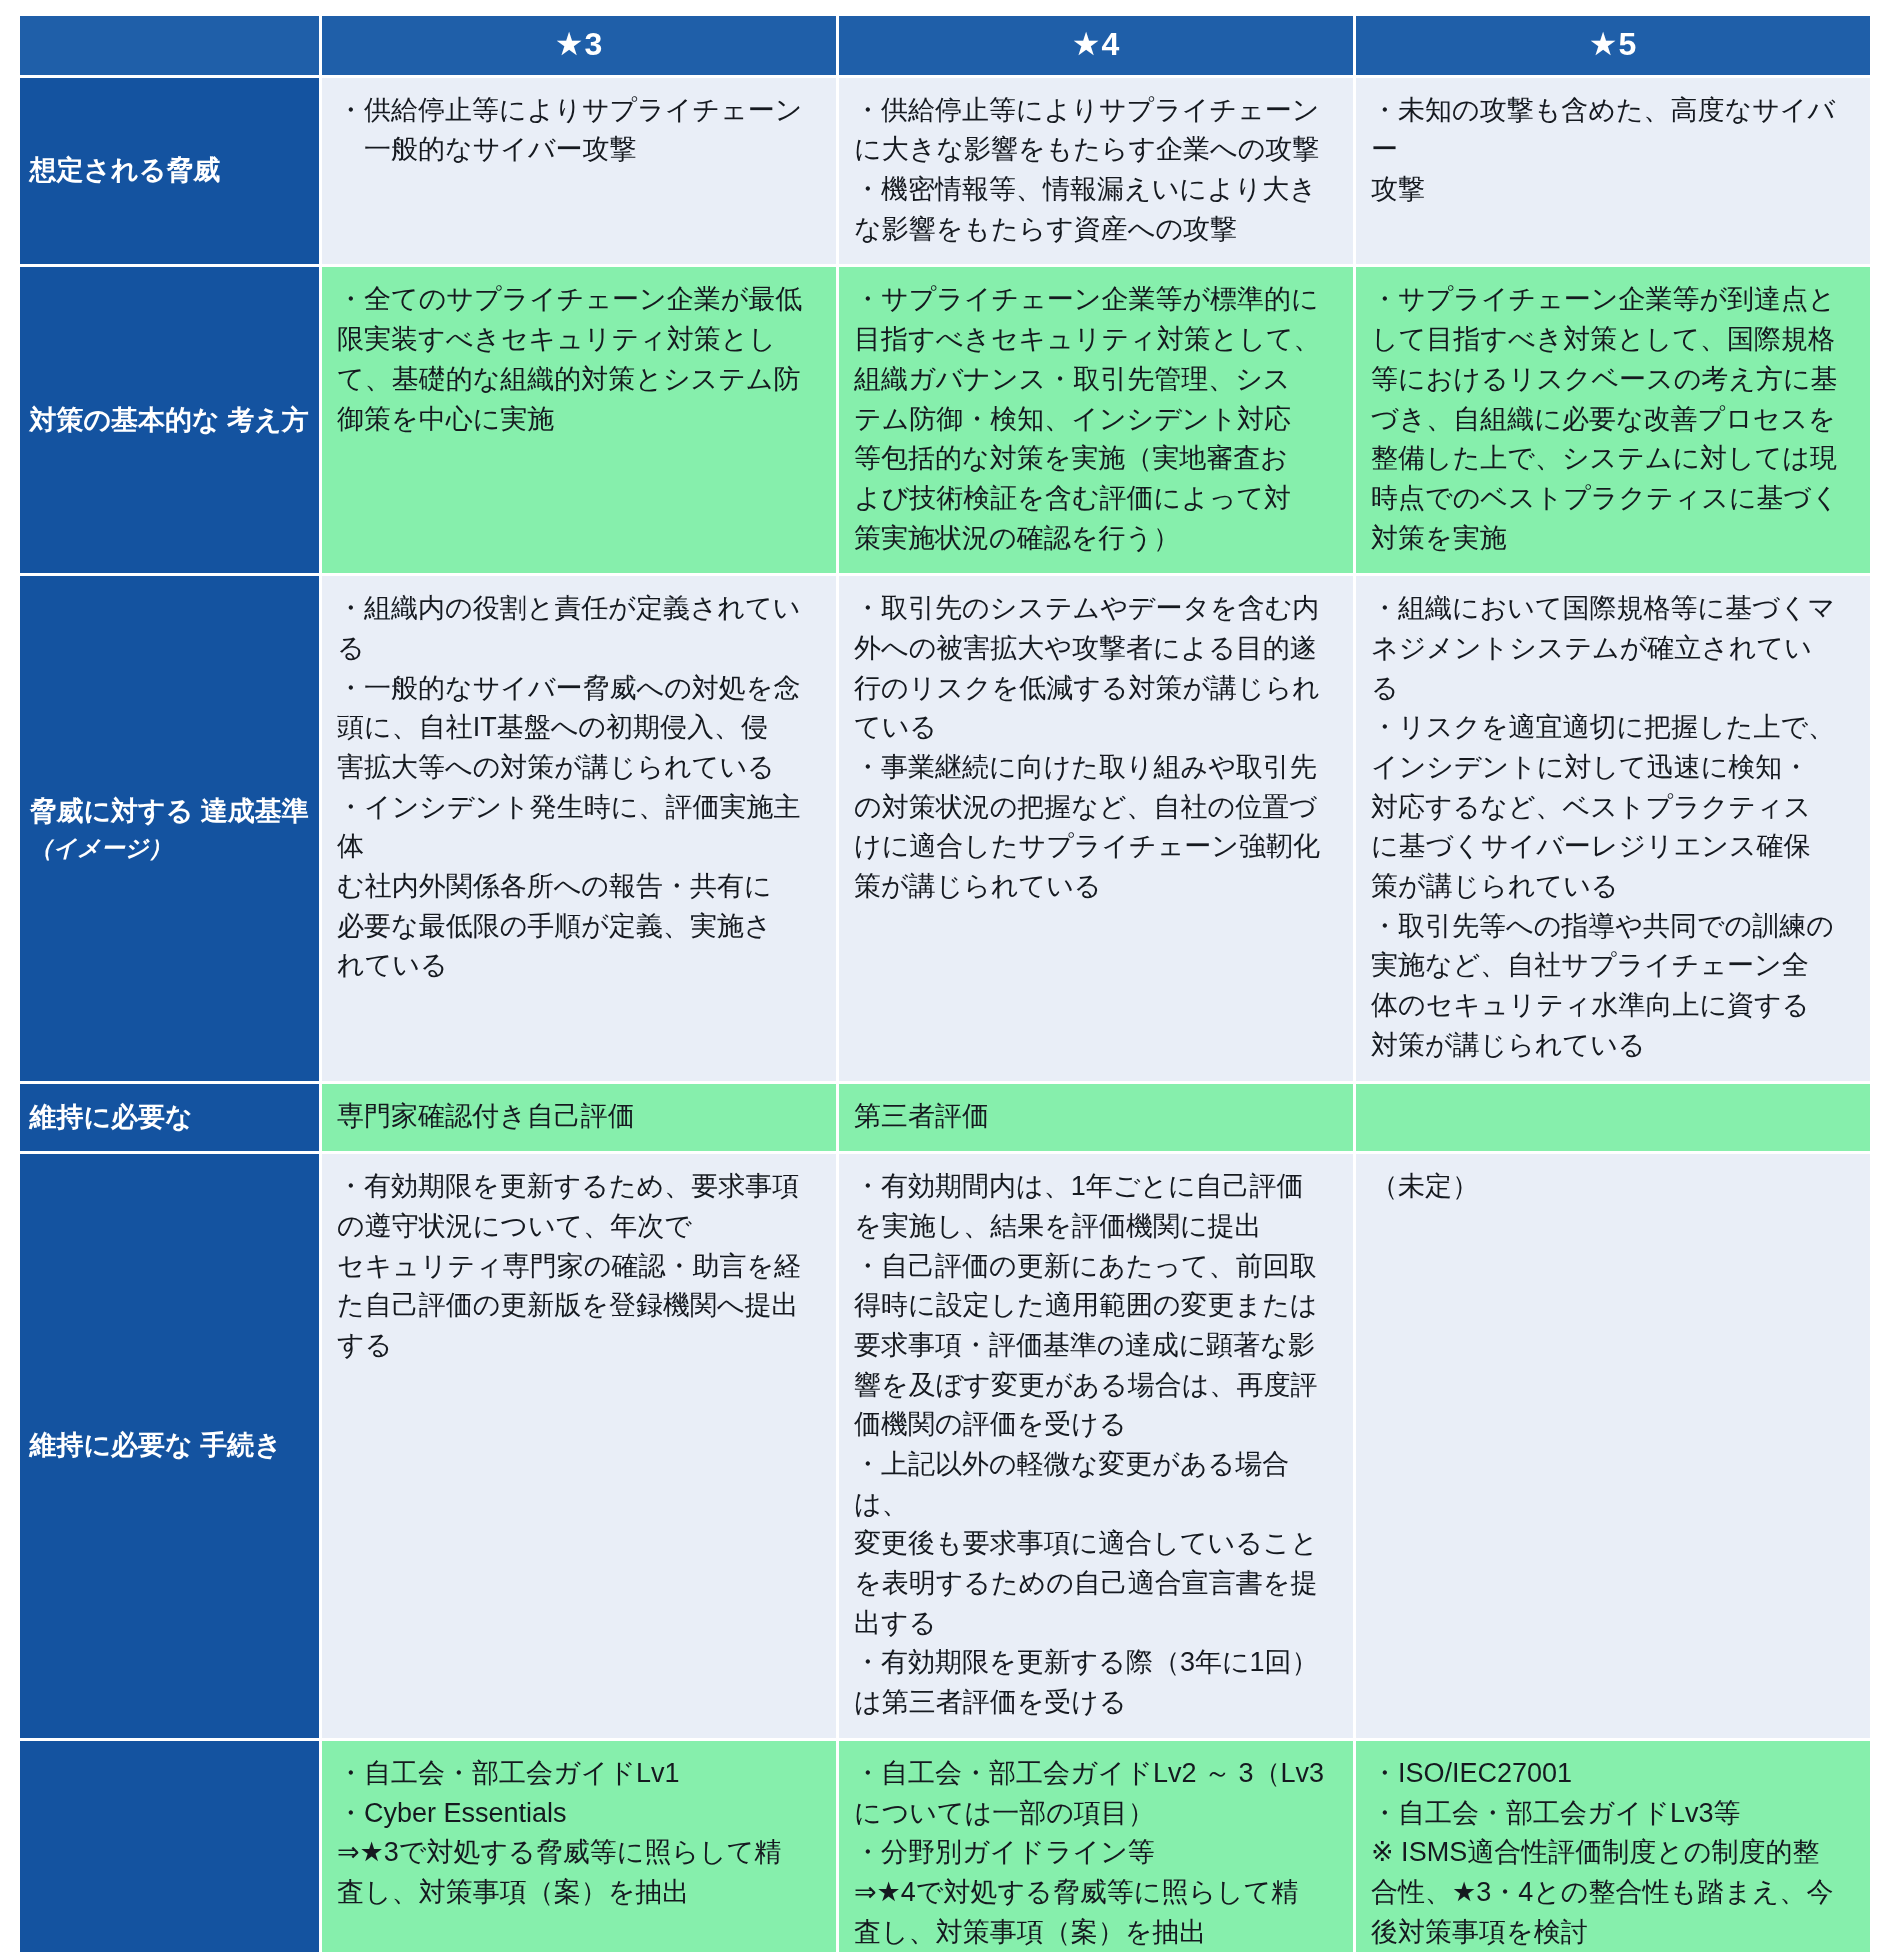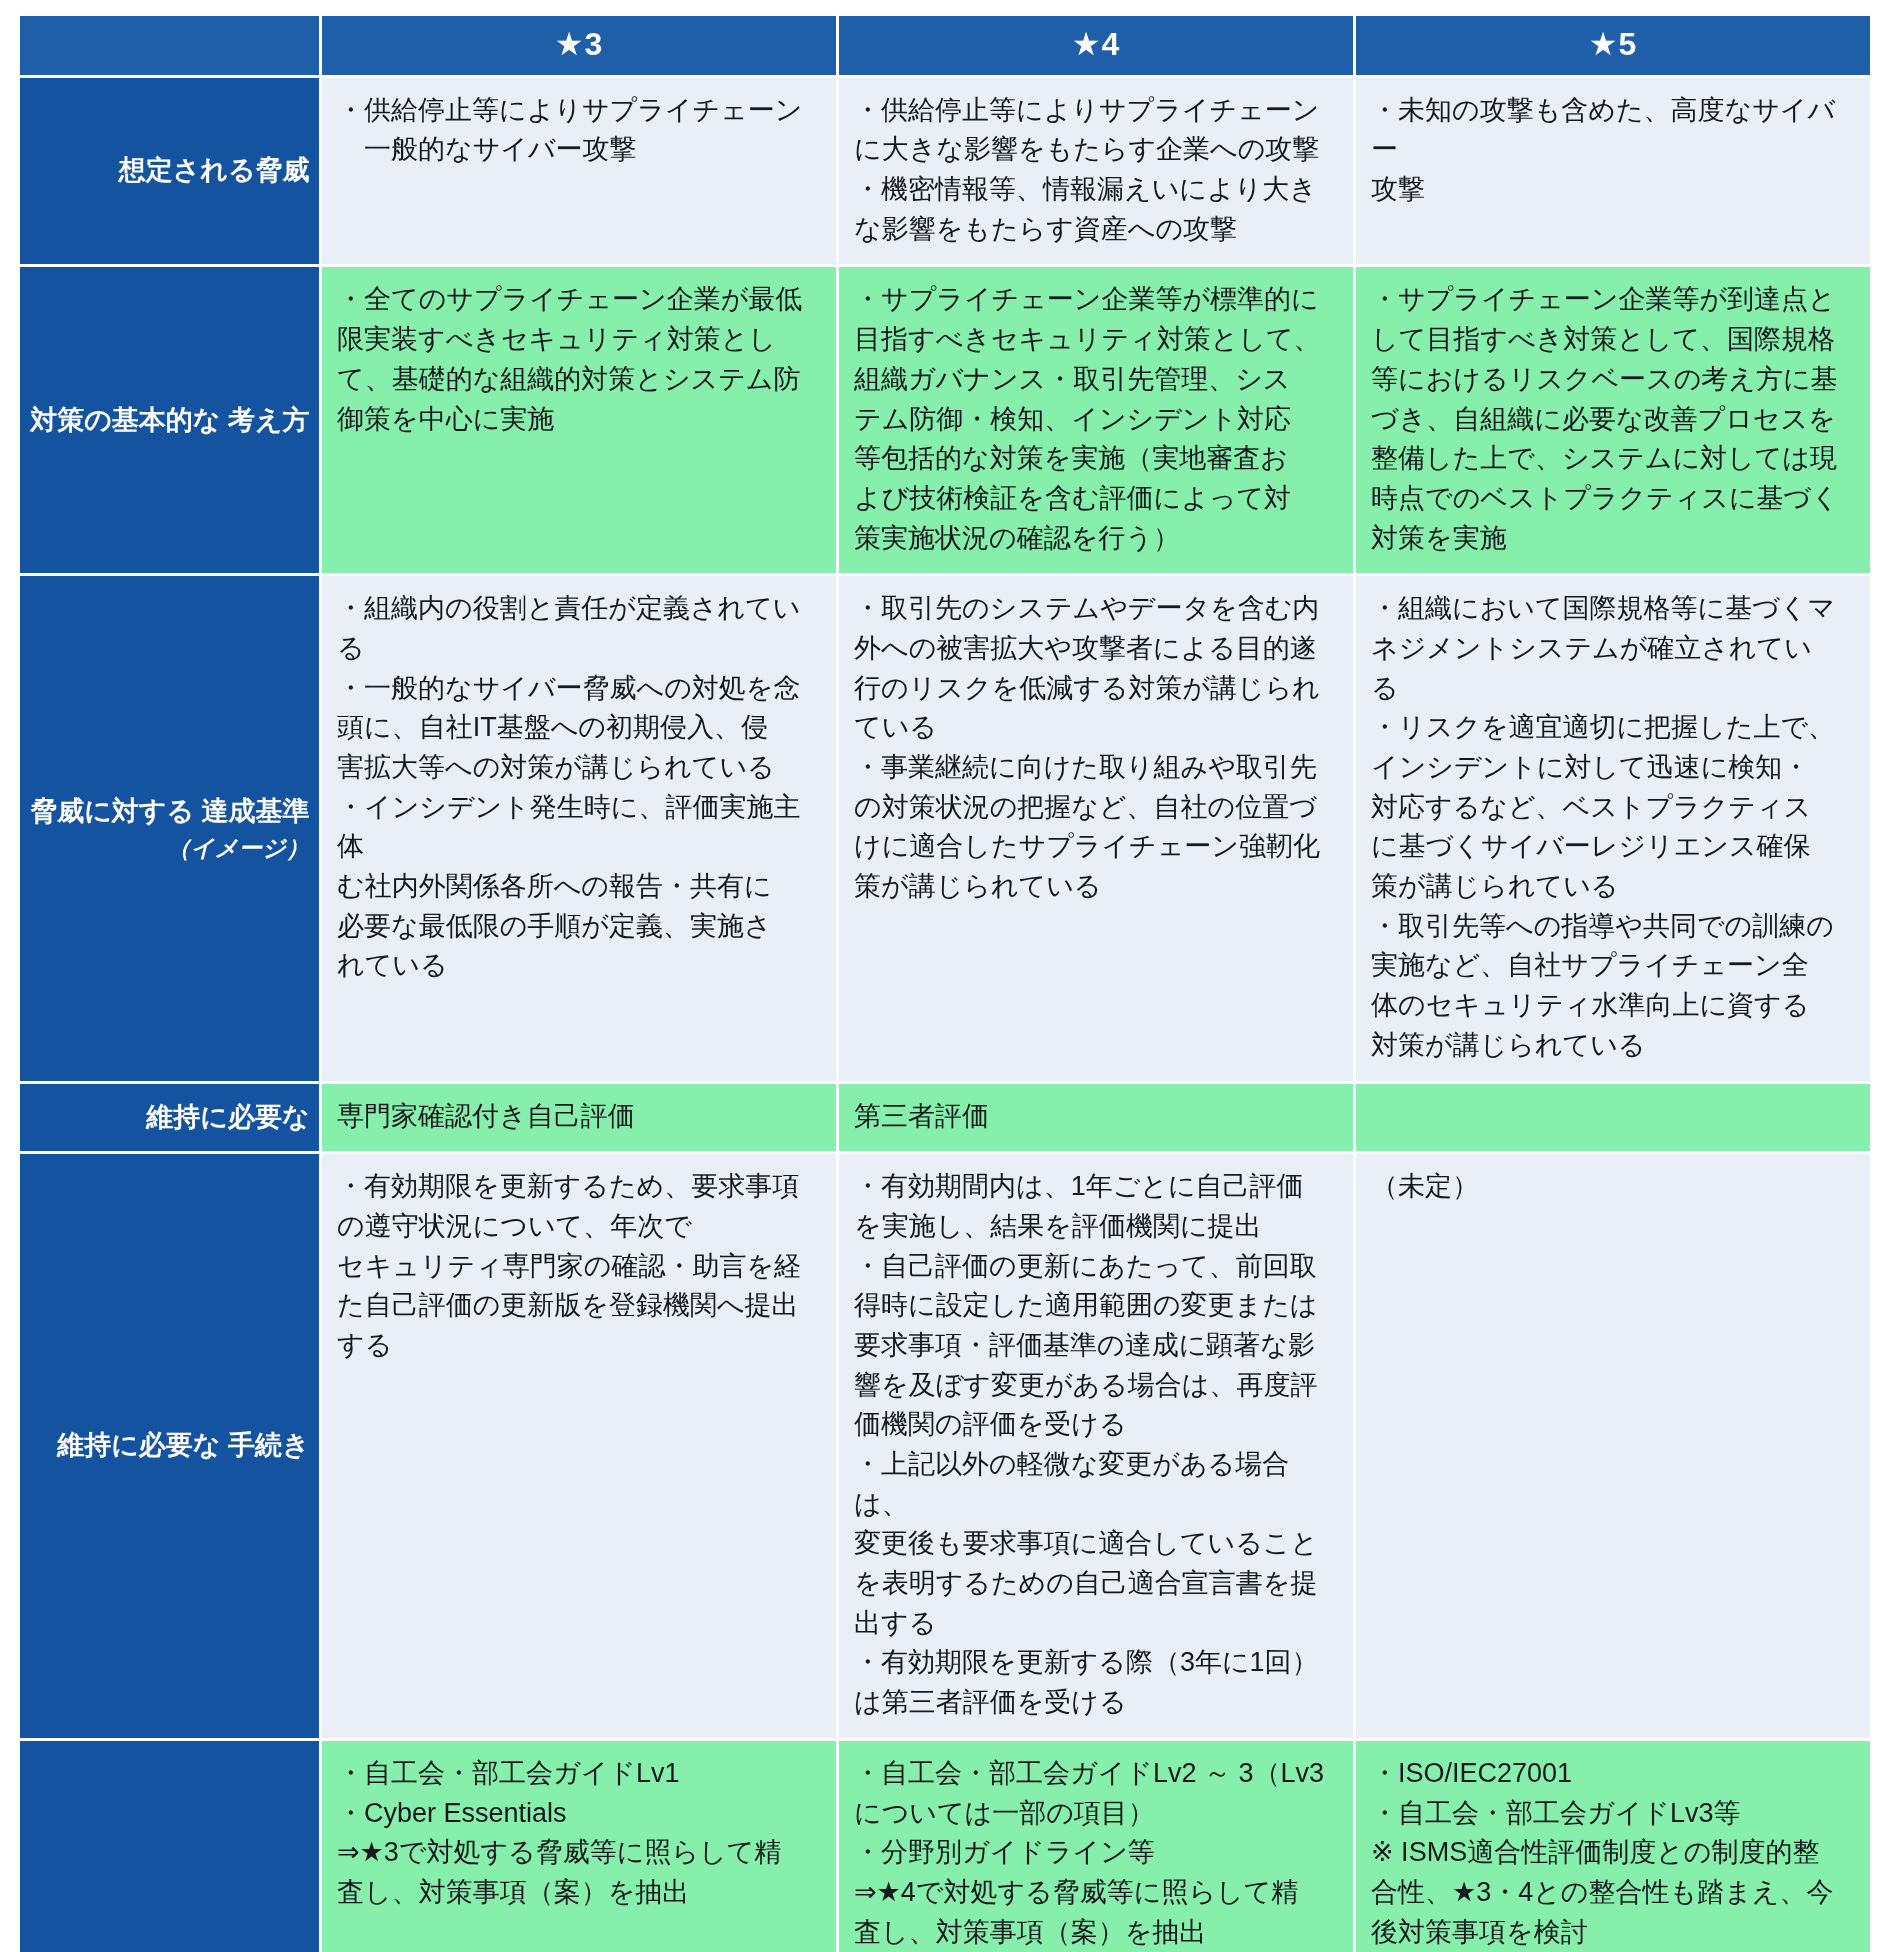--- a/index.html
+++ b/index.html
@@ -38,21 +38,21 @@
     font-weight: bold;
     text-align: center;
     padding: 9.4px 0 11.3px 0;
     letter-spacing: 0.9px;
   }
   td.rowhead {
     background: #1453a0;
     color: #ffffff;
     font-size: 27px;
     font-weight: bold;
-    text-align: right;
+    text-align: left;
     vertical-align: middle;
     padding: 13px 9.4px;
     line-height: 1.45;
   }
   td.rowhead .sub {
     display: block;
     font-size: 23.5px;
     font-weight: bold;
     line-height: 1.45;
     font-style: italic;

